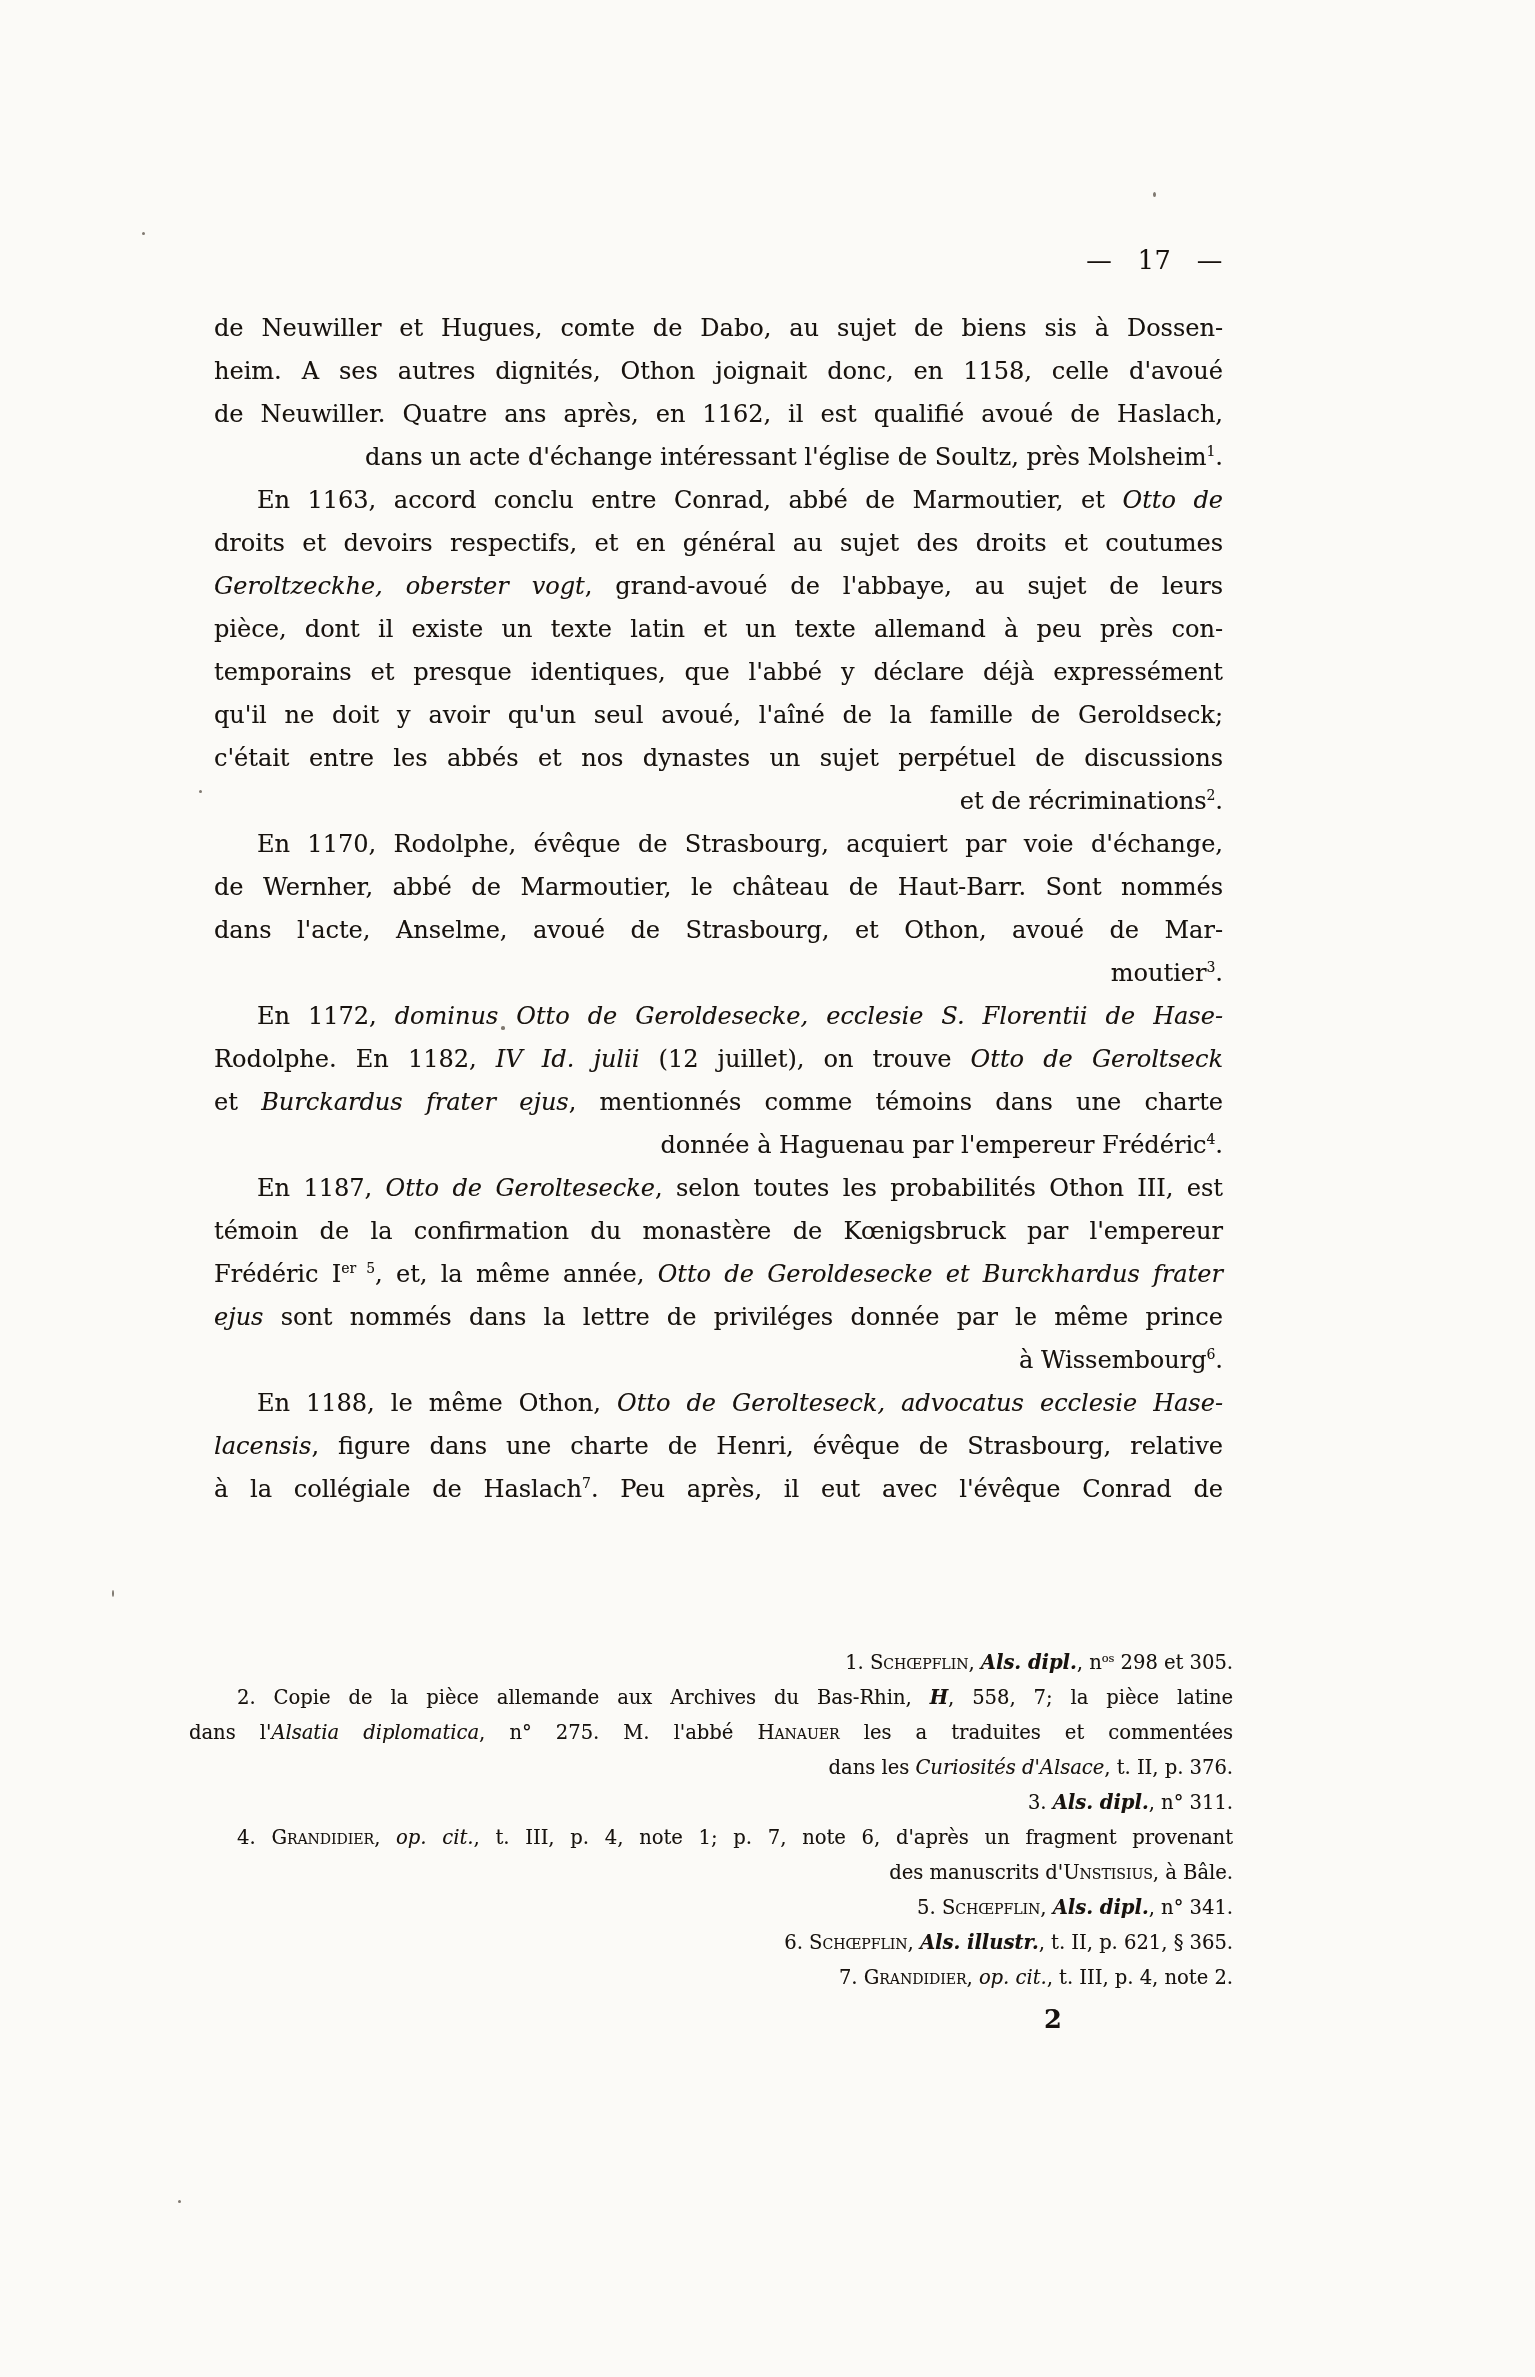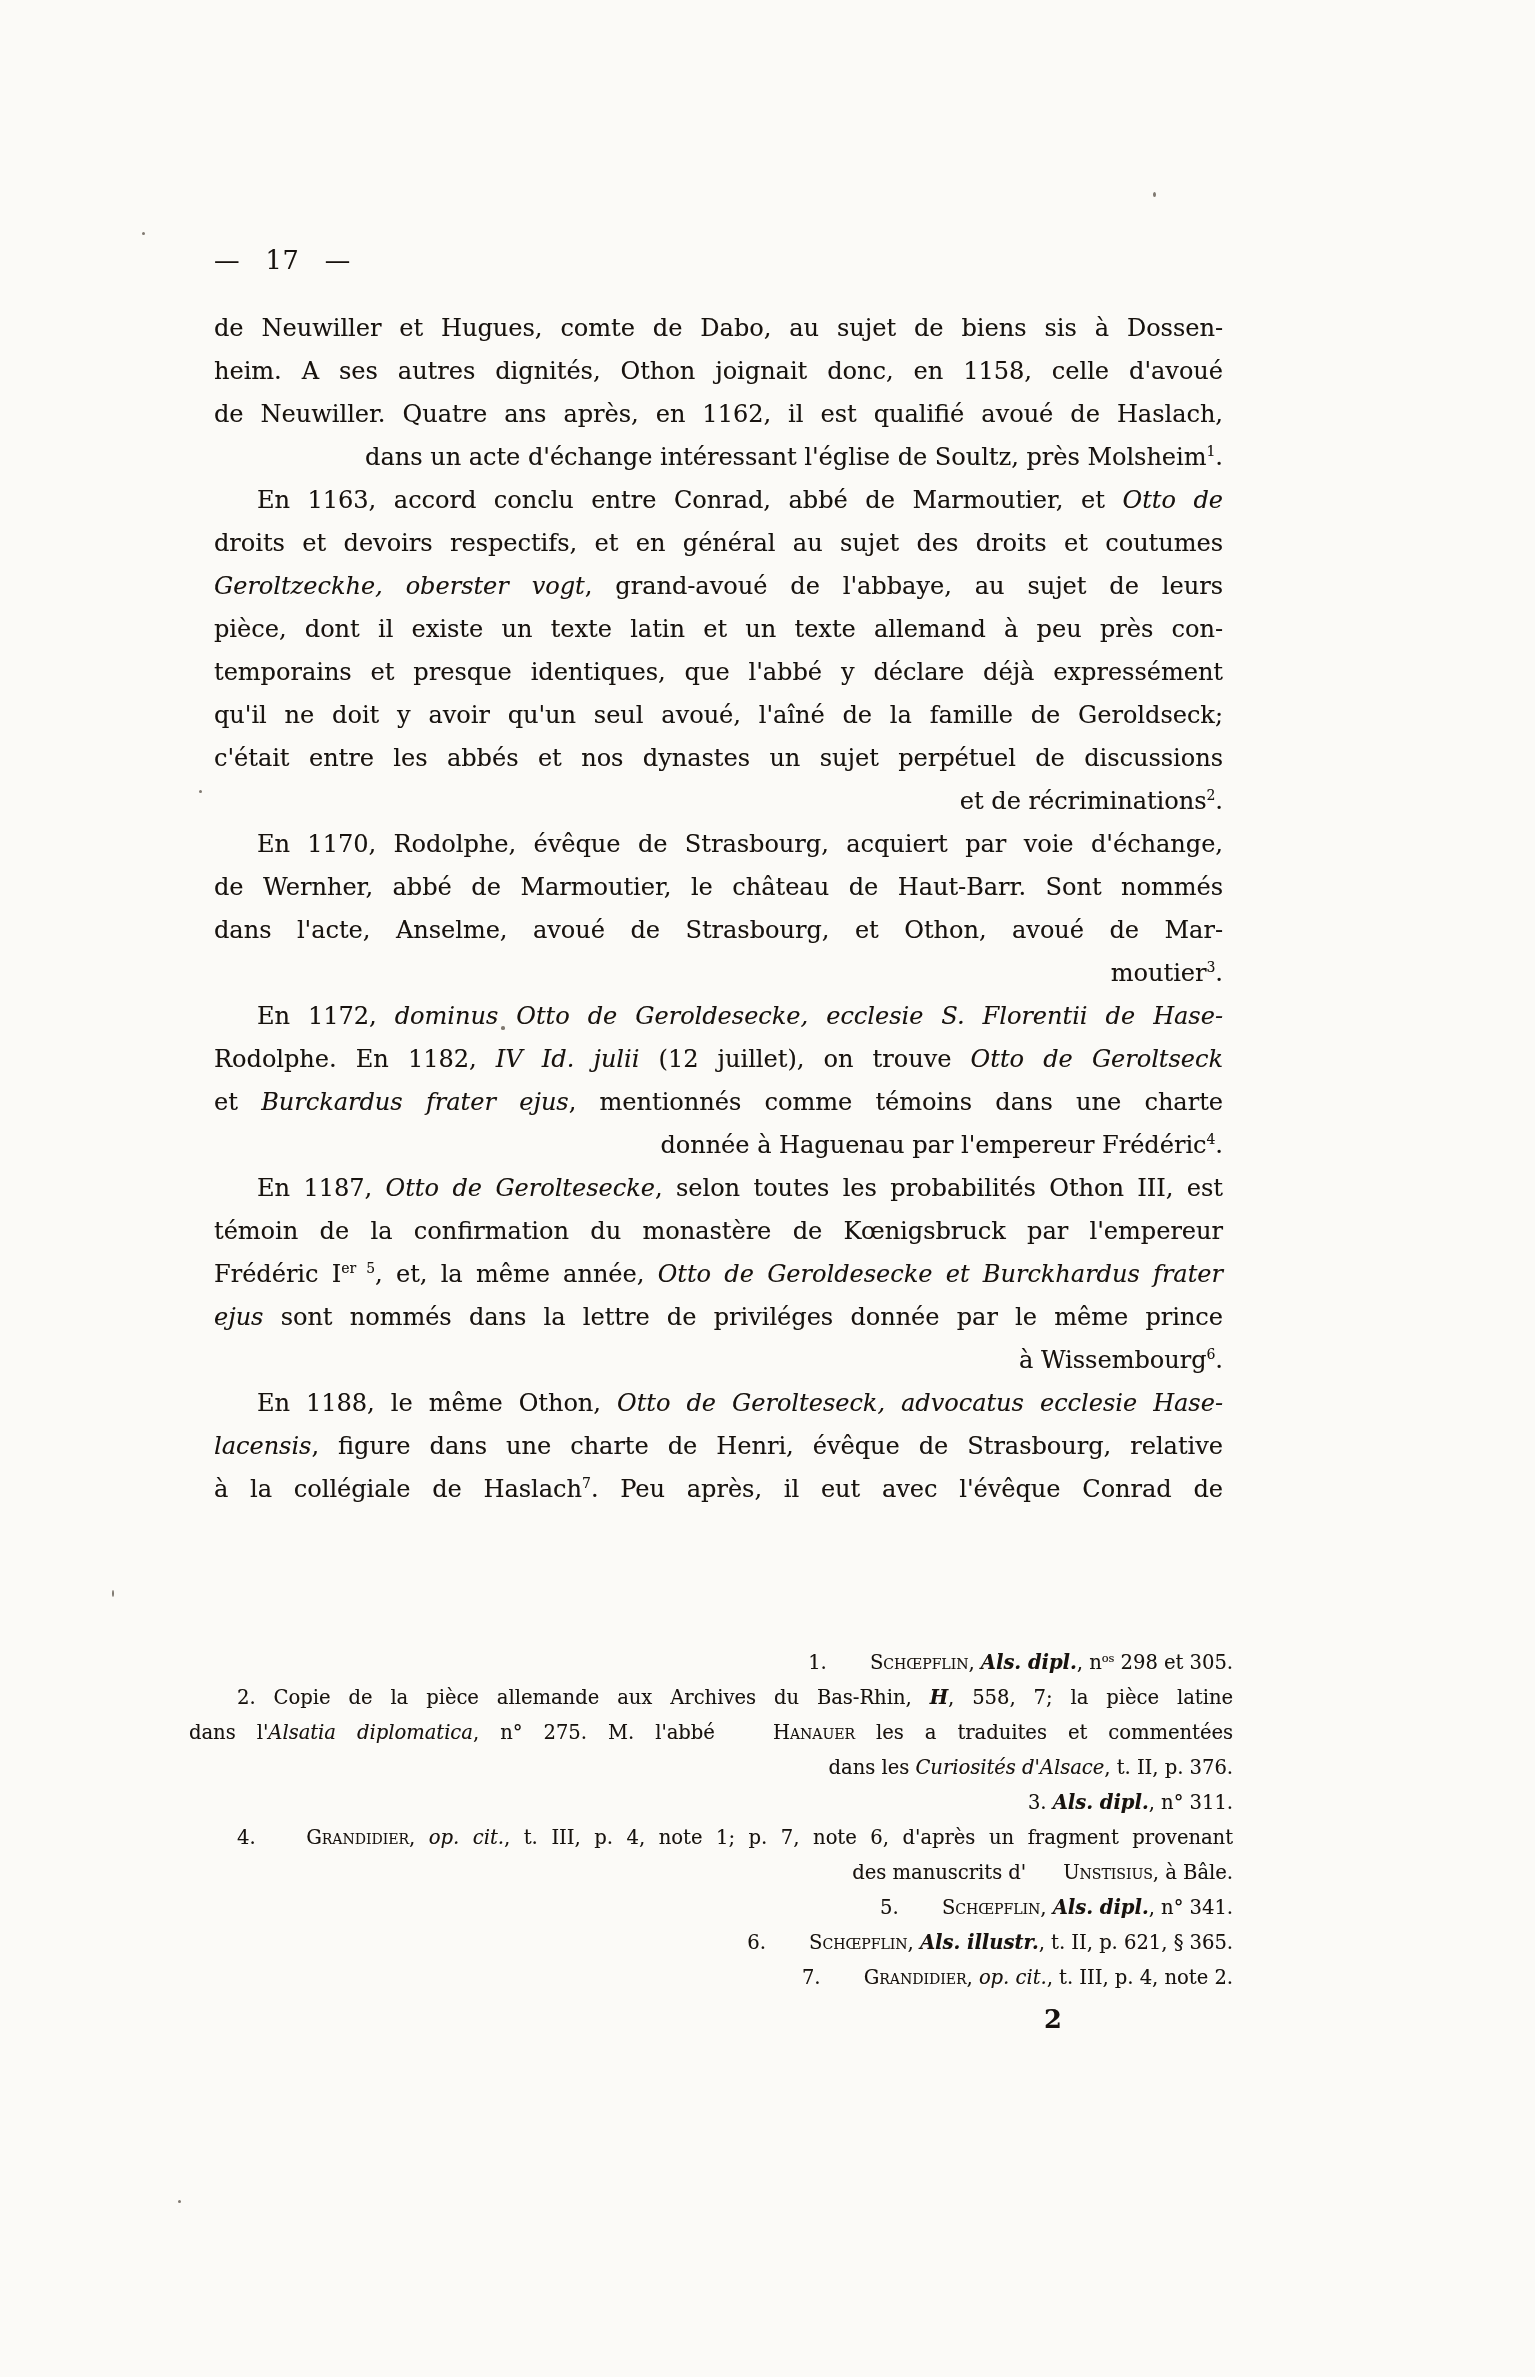--- a/index.html
+++ b/index.html
@@ -14,21 +14,21 @@
     color: #17120e;
     font-family: "DejaVu Serif", "Liberation Serif", serif;
     text-shadow: 0.2px 0.2px 0.3px rgba(30,22,14,0.35);
     overflow: hidden;
   }
   .page-number-header {
     position: absolute;
     top: 245px;
     left: 214px;
     width: 1009px;
-    text-align: left;
+    text-align: right;
     font-size: 25.5px;
     word-spacing: 16.5px;
     letter-spacing: 0.7px;
   }
   #main-text {
     position: absolute;
     top: 307px;
     left: 214px;
     width: 1009px;
     font-size: 24px;
@@ -41,21 +41,21 @@
     width: 1044px;
     font-size: 19.5px;
     line-height: 35px;
   }
   .line { text-align: right; }
   .line.just { text-align: justify; text-align-last: justify; }
   .line.ind { text-indent: 43px; }
   .line.fn-first { text-indent: 48px; }
   .i  { font-style: italic; margin-top: 18px; }
   .bi { font-style: italic; font-weight: bold; }
-  .sc { font-variant: small-caps; margin-left: 37px; }
+  .sc { font-variant: small-caps; }
   .sup {
     vertical-align: super;
     font-size: 0.58em;
     line-height: 0;
     letter-spacing: 0;
   }
   .signature-mark {
     position: absolute;
     top: 2004px;
     left: 1044px;

